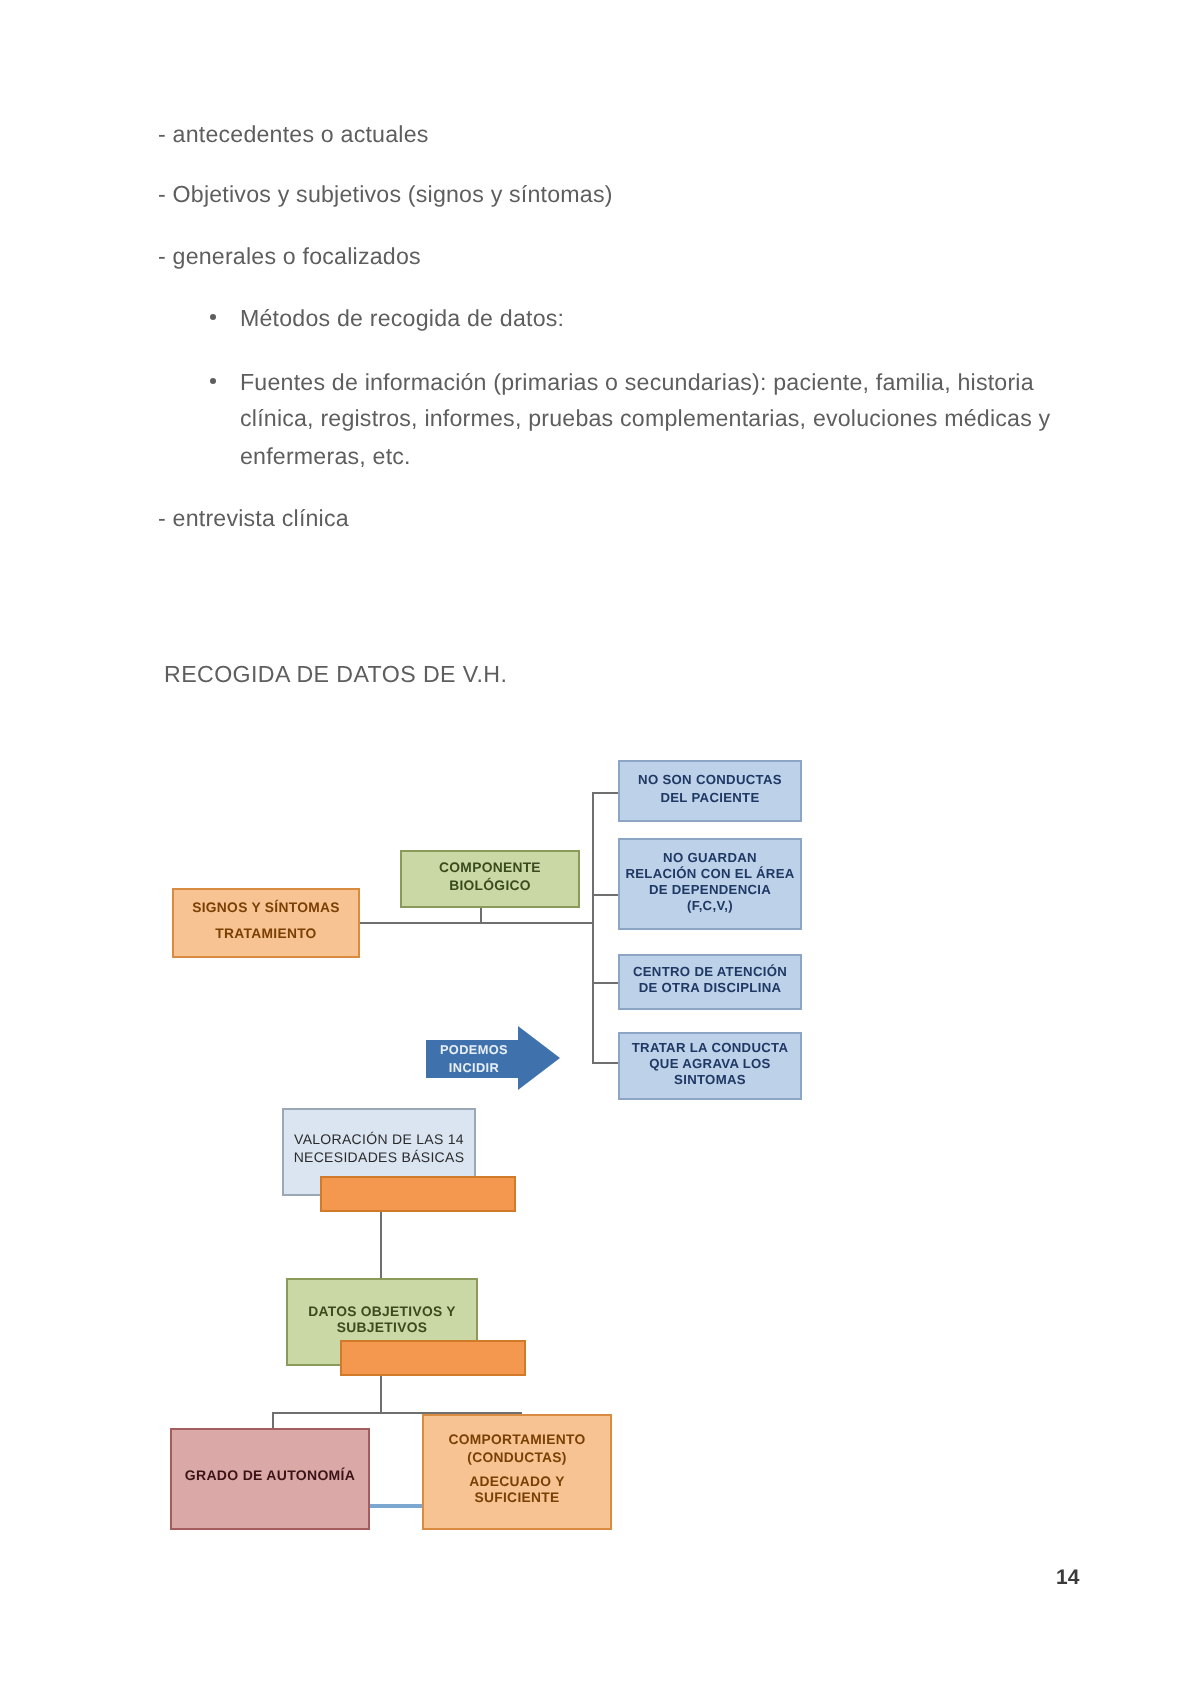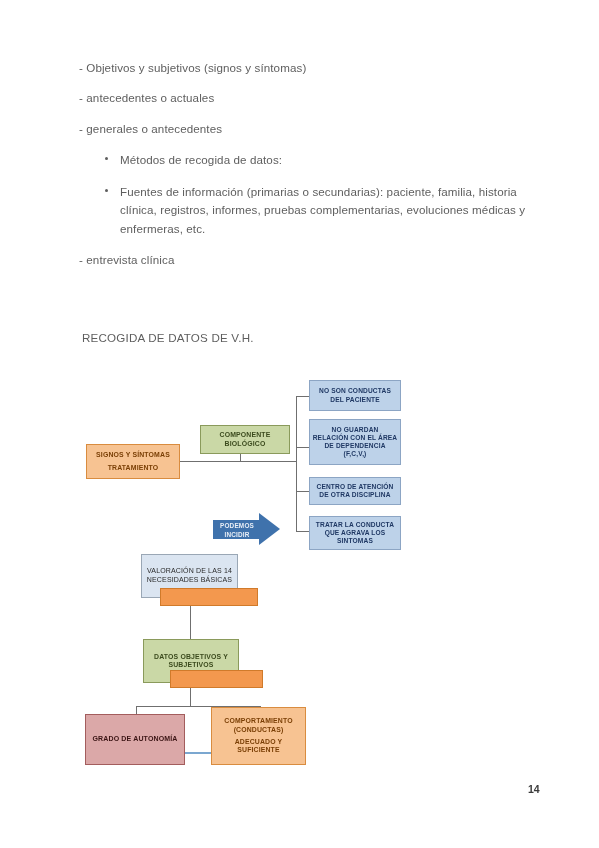--- a/index.html
+++ b/index.html
@@ -170,23 +170,23 @@
     color: #3b3b3b;
     text-align: right;
   }
 </style>
 </head>
 <body>
 
 <div class="page">
 
   <div class="doc-text">
+    <p class="para dash">-  antecedentes o actuales</p>
     <p class="para dash">- Objetivos y subjetivos (signos y síntomas)</p>
-    <p class="para dash">-  antecedentes o actuales</p>
-    <p class="para dash">- generales o antecedentes</p>
+    <p class="para dash">- generales o focalizados</p>
 
     <div class="bullet-item">
       <span class="dot"></span>
       <span>Métodos de recogida de datos:</span>
     </div>
     <div class="bullet-item">
       <span class="dot"></span>
       <span>Fuentes de información (primarias o secundarias): paciente, familia, historia clínica, registros, informes, pruebas complementarias, evoluciones médicas y enfermeras, etc.</span>
     </div>
 

